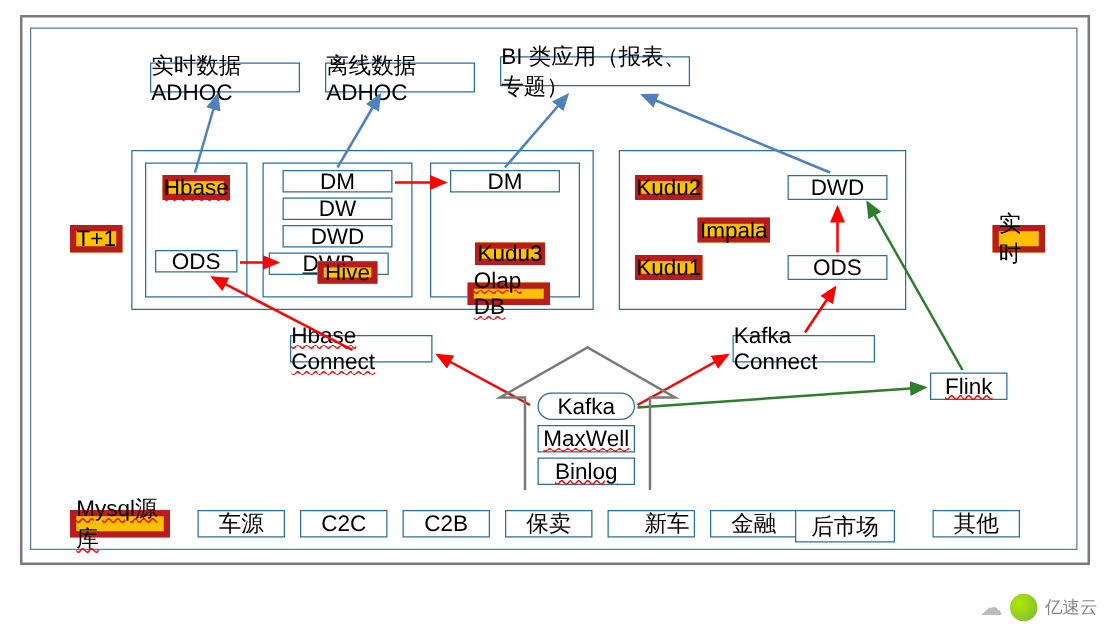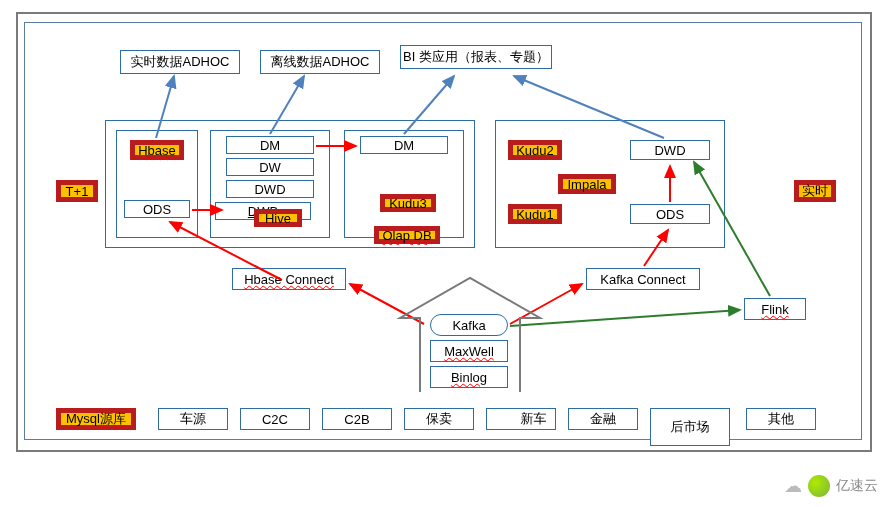--- a/index.html
+++ b/index.html
@@ -1,19 +1,19 @@
 <!DOCTYPE html>
 <html><head>
 <meta charset="utf-8">
 <style>
   * { box-sizing: border-box; margin: 0; padding: 0; }
   body { font-family: "Microsoft YaHei", Arial, sans-serif; background: #fff; width: 888px; height: 507px; position: relative; }
   .frame { position: absolute; left: 16px; top: 12px; width: 856px; height: 440px; border: 2px solid #7a7a7a; }
   .frame-inner { position: absolute; left: 24px; top: 22px; width: 838px; height: 418px; border: 1px solid #5b7ba3; }
-  .box { position: absolute; border: 1px solid #2e6da3; text-align: left; font-size: 13px; display: flex; align-items: center; justify-content: center; background: #fff; }
+  .box { position: absolute; border: 1px solid #2e6da3; text-align: left; font-size: 18px; display: flex; align-items: center; justify-content: center; background: #fff; }
   .orange { background: #ffc000; border: 5px solid #b91c1c; }
   .group { position: absolute; border: 1px solid #2e6da3; background: transparent; }
   .squiggle { text-decoration: underline wavy red; text-decoration-thickness: 1px; }
   .watermark { position: absolute; right: 10px; bottom: 10px; font-size: 14px; color: #888; display: flex; align-items: center; gap: 6px; }
   .logo-dot { width: 22px; height: 22px; border-radius: 50%; background: radial-gradient(circle at 35% 35%, #aeea00, #7cb342); }
   svg.arrows { position: absolute; left: 24px; top: 22px; width: 838px; height: 418px; pointer-events: none; }
 </style>
 </head>
 <body>
 
@@ -75,21 +75,21 @@
 
 <div class="box orange" style="left:56px; top:408px; width:80px; height:22px;">
     <span class="squiggle">Mysql源库</span>
   </div>
 <div class="box" style="left:158px; top:408px; width:70px; height:22px;">车源</div>
 <div class="box" style="left:240px; top:408px; width:70px; height:22px;">C2C</div>
 <div class="box" style="left:322px; top:408px; width:70px; height:22px;">C2B</div>
 <div class="box" style="left:404px; top:408px; width:70px; height:22px;">保卖</div>
 <div class="box" style="left:486px; top:408px; width:70px; height:22px;padding-left:25px;">新车</div>
 <div class="box" style="left:568px; top:408px; width:70px; height:22px;">金融</div>
-<div class="box" style="left:650px; top:408px; width:80px; height:38px;">后市场</div>
+<div class="box" style="left:636px; top:408px; width:80px; height:26px;">后市场</div>
 <div class="box" style="left:746px; top:408px; width:70px; height:22px;">其他</div>
 
 <svg class="arrows">
   <defs>
     <marker id="ab" markerWidth="8" markerHeight="8" refX="6" refY="3" orient="auto">
         <path d="M0,0 L7,3 L0,6 Z" fill="#4f81bd"></path>
       </marker>
     <marker id="ar" markerWidth="8" markerHeight="8" refX="6" refY="3" orient="auto">
         <path d="M0,0 L7,3 L0,6 Z" fill="#ff0000"></path>
       </marker>

